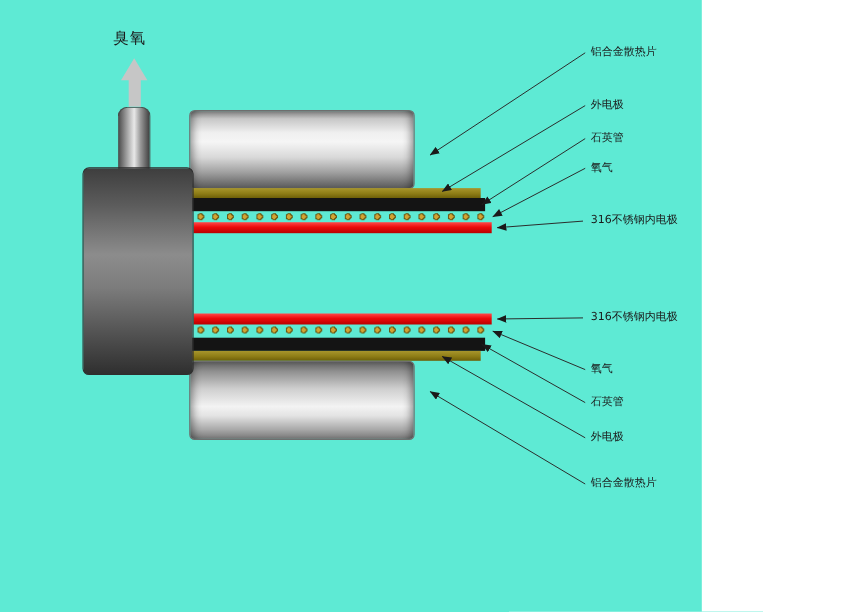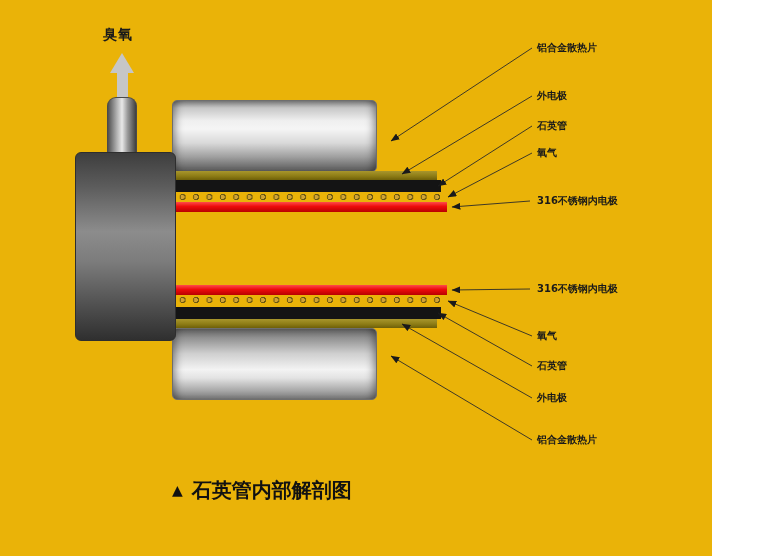--- a/index.html
+++ b/index.html
@@ -2,21 +2,21 @@
 <html style="--inner-electrode: #ed0b0b; --quartz-tube: #141414; --outer-electrode: #8e7d16; --oxygen-dot: #d2a432; --flow-arrow: #c6c6c6;"><head>
 <meta charset="utf-8">
 <style>
   html,body{margin:0;padding:0;}
   body{
     width:773px;height:556px;
     background:#ffffff;
     font-family:"DejaVu Sans","Liberation Sans",sans-serif;
     overflow:hidden;
   }
-  .stage{position:relative;width:712px;height:556px;background:#eab308;font-weight:bold;}
+  .stage{position:relative;width:638px;height:556px;background:#5eead4;}
 
   
   .ozone-label{
     position:absolute;left:103px;top:26px;
     font-size:14px;color:#1a1a1a;letter-spacing:1px;
   }
   .arrow-head{
     position:absolute;left:110px;top:53px;width:0;height:0;
     border-left:12px solid transparent;border-right:12px solid transparent;
     border-bottom:20px solid var(--flow-arrow,#c6c6c6);
@@ -128,17 +128,14 @@
   <div class="callout" style="top:87px">外电极</div>
   <div class="callout" style="top:117px">石英管</div>
   <div class="callout" style="top:144px">氧气</div>
   <div class="callout" style="top:192px">316不锈钢内电极</div>
   <div class="callout" style="top:280px">316不锈钢内电极</div>
   <div class="callout" style="top:327px">氧气</div>
   <div class="callout" style="top:357px">石英管</div>
   <div class="callout" style="top:389px">外电极</div>
   <div class="callout" style="top:431px">铝合金散热片</div>
 
-  <div class="caption">
-    <span class="marker">▲</span><span>石英管内部解剖图</span>
-  </div>
 
 </div>
 
 </body></html>

